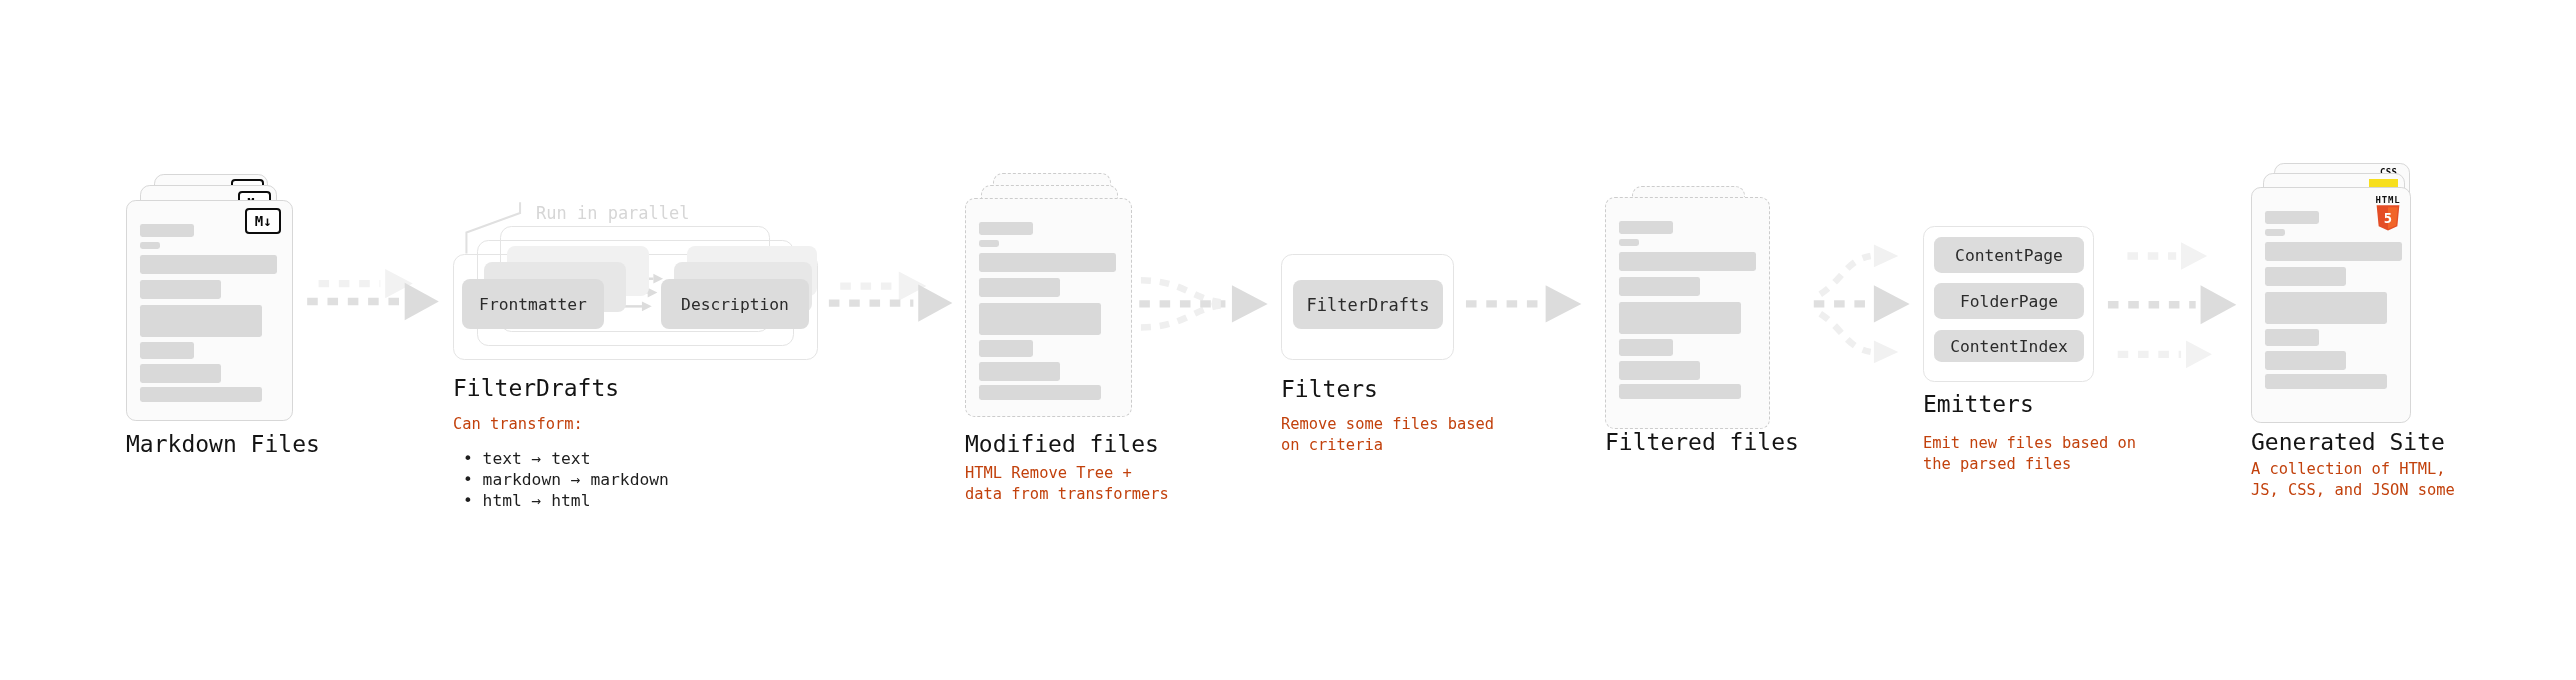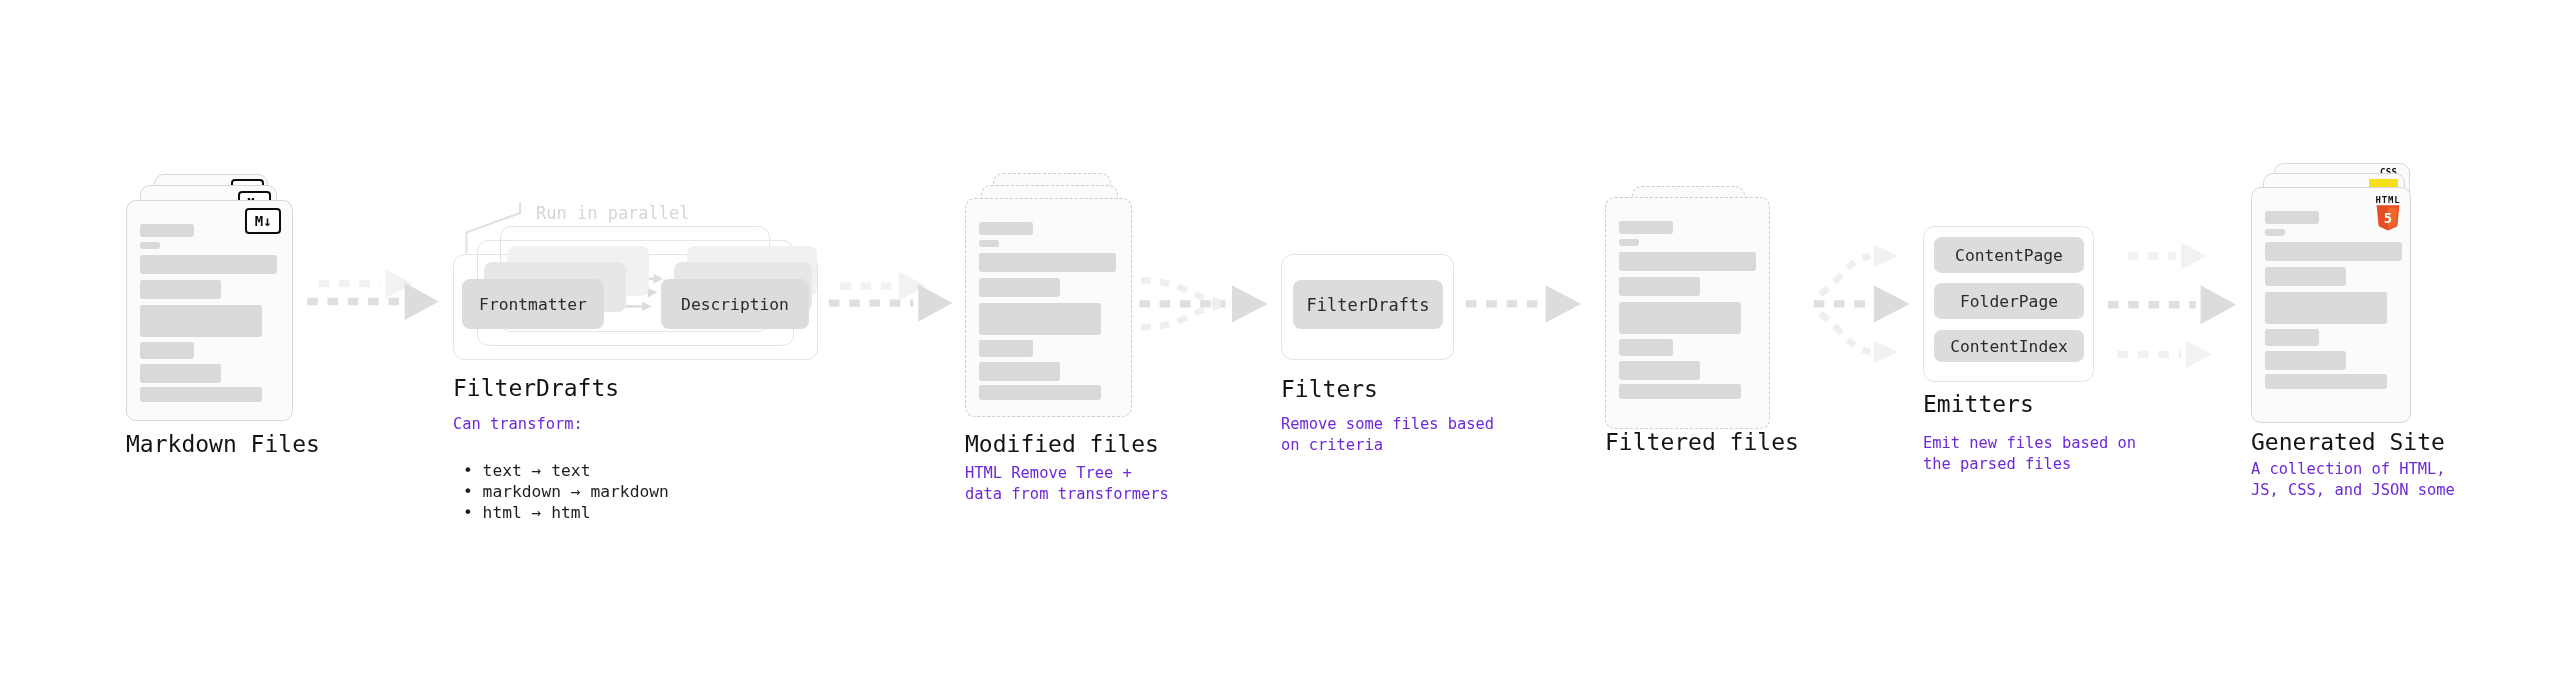--- a/index.html
+++ b/index.html
@@ -28,21 +28,21 @@
 
   
   .panel { position:absolute; border:1.6px solid #e4e4e4; border-radius:11.4px; background:transparent; box-sizing:border-box; }
   .btn { position:absolute; background:#dcdcdc; border-radius:8.1px; display:flex; align-items:center; justify-content:center;
     font-size:16.3px; color:#2b2b2b; white-space:nowrap; }
   .btn.ghost1 { background:#e7e7e7; }
   .btn.ghost2 { background:#f1f1f1; }
 
   
   .stage-title { position:absolute; font-size:23px; color:#141414; white-space:nowrap; }
-  .stage-sub { position:absolute; font-size:15.4px; color:#6d28d9; line-height:21px; white-space:nowrap; }
+  .stage-sub { position:absolute; font-size:15.4px; color:#c2410c; line-height:21px; white-space:nowrap; }
   .bullets { position:absolute; font-size:16.3px; color:#1e1e1e; line-height:21px; white-space:nowrap; }
   .annotation { position:absolute; font-size:17px; color:#d6d6d6; white-space:nowrap; }
 </style>
 </head>
 <body>
 
 <div class="canvas">
 
   <svg class="connectors" width="2576" height="681" viewBox="0 0 3170 838">
 
@@ -132,21 +132,21 @@
   <div class="btn ghost2" style="left:507px;top:246px;width:142px;height:50px"></div>
   <div class="btn ghost1" style="left:484px;top:262px;width:142px;height:50px"></div>
   <div class="btn" style="left:462px;top:279px;width:142px;height:50px">Frontmatter</div>
 
   <div class="btn ghost2" style="left:687px;top:246px;width:130px;height:50px"></div>
   <div class="btn ghost1" style="left:674px;top:262px;width:138px;height:50px"></div>
   <div class="btn" style="left:661px;top:279px;width:148px;height:50px">Description</div>
 
   <div class="stage-title" style="left:453px;top:375px">FilterDrafts</div>
   <div class="stage-sub" style="left:453px;top:414px">Can transform:</div>
-  <div class="bullets" style="left:463px;top:460px">
+  <div class="bullets" style="left:463px;top:448px">
     <div>• text → text</div>
     <div>• markdown → markdown</div>
     <div>• html → html</div>
   </div>
 
   <div class="abs" style="left:965px;top:163px;width:195px;height:268px">
     <div class="card dashed" style="left:28px;top:9.8px;width:118px;height:42px"></div>
     <div class="card dashed" style="left:16.3px;top:22px;width:137px;height:50px"></div>
     <div class="card dashed skeleton" style="left:0;top:35px;width:167px;height:219px">
         <div class="bar" style="top: 23px; width: 54px; height: 13px;"></div>

